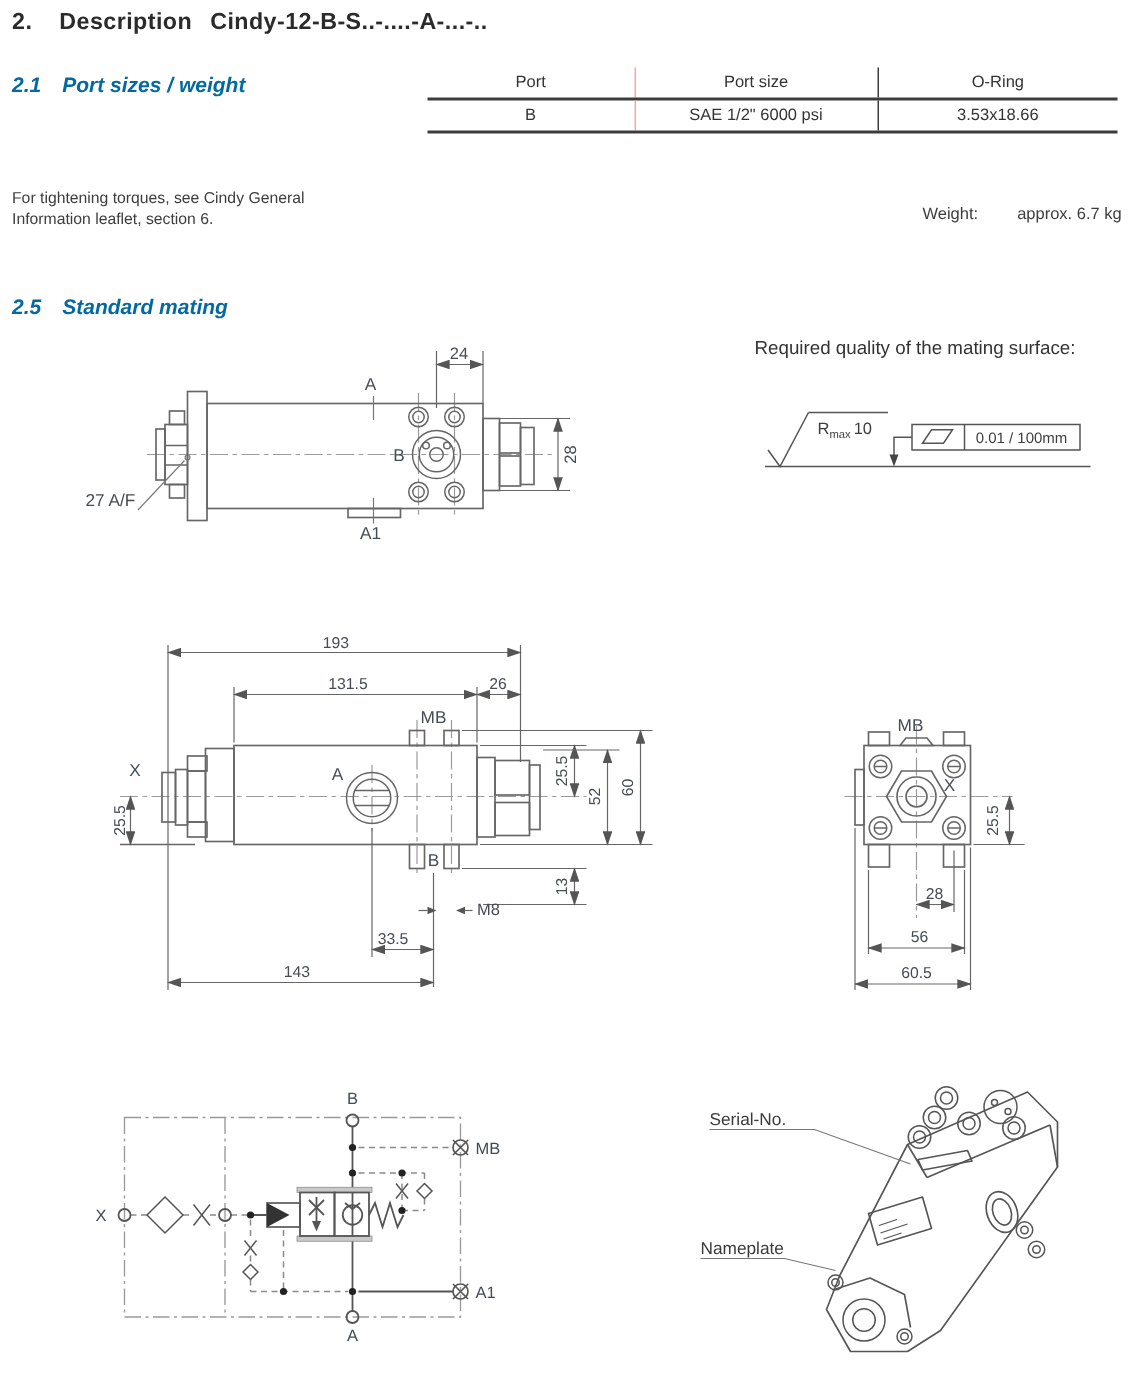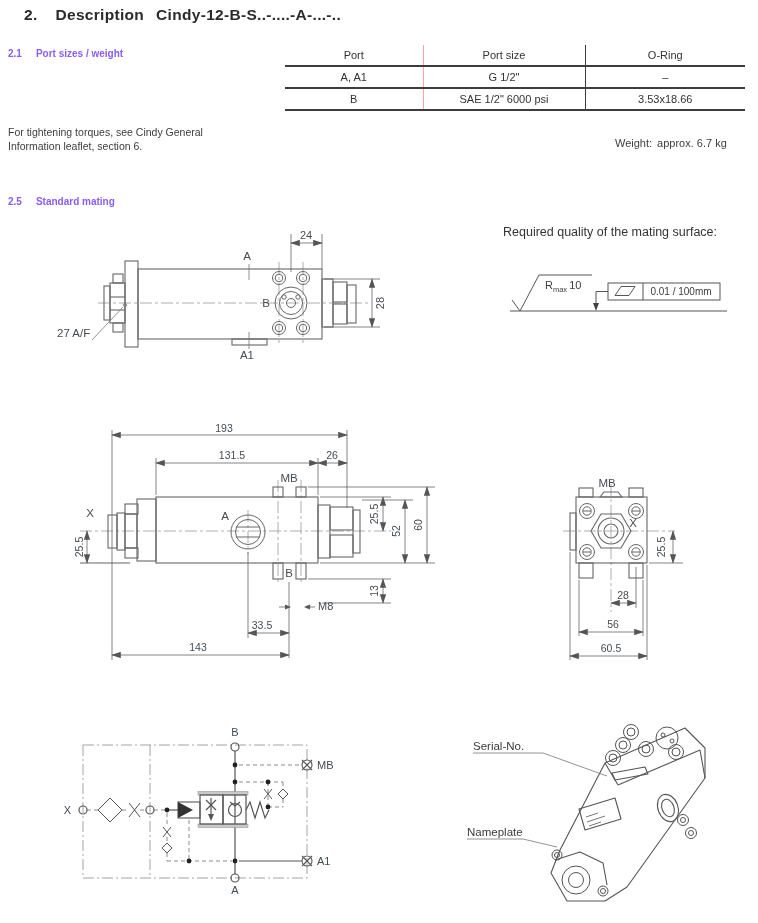--- a/index.html
+++ b/index.html
@@ -1,32 +1,32 @@
 <!DOCTYPE html>
 <html><head>
 <meta charset="utf-8">
 <style>
   html,body{margin:0;padding:0;background:#ffffff;}
   .page{position:relative;width:758px;height:923px;background:#ffffff;overflow:hidden;
         font-family:"Liberation Sans", sans-serif;color:#333;}
   .abs{position:absolute;}
-  .title{left:8px;top:6px;font-size:15.5px;font-weight:bold;color:#2b2b2b;letter-spacing:.3px;margin-left:16px;}
+  .title{left:8px;top:6px;font-size:15.5px;font-weight:bold;color:#2b2b2b;letter-spacing:.3px;}
   .title .num{margin-right:18px;}
   .title .word{margin-right:12px;}
-  .h2{font-size:10px;font-weight:bold;color:#8b5cf6;}
+  .h2{font-size:14px;font-weight:bold;color:#0369a1;font-style:italic;}
   .h2 .num{margin-right:14px;}
   table.ports{left:285px;top:45px;position:absolute;border-collapse:collapse;font-size:11px;color:#333;table-layout:fixed;}
   table.ports th, table.ports td{font-weight:normal;text-align:center;padding:0;height:20px;}
   table.ports col.c1{width:138px;} table.ports col.c2{width:162px;} table.ports col.c3{width:160px;}
   table.ports th{border-bottom:2px solid #3c3c3c;}
   table.ports tr.mid td{border-bottom:2px solid #3c3c3c;}
   table.ports th:nth-child(1), table.ports td:nth-child(1){border-right:1px solid #fca5a5;}
   table.ports th:nth-child(2), table.ports td:nth-child(2){border-right:1px solid #3c3c3c;margin-top:41px;}
   .note{left:8px;top:125px;font-size:10.5px;line-height:1.35;color:#3d3d3d;}
-  .weight{left:615px;top:137px;font-size:11px;color:#3d3d3d;display:flex;gap:5px;}
+  .weight{left:615px;top:137px;font-size:11px;color:#3d3d3d;display:flex;gap:26px;}
   svg{display:block;}
   svg text{font-family:"Liberation Sans", sans-serif;}
 </style>
 </head>
 <body>
 
 <div class="page">
 
   <div class="abs title">
     <span class="num">2.</span><span class="word">Description</span><span>Cindy-12-B-S..-....-A-...-..</span>
@@ -43,25 +43,20 @@
         <col class="c3">
       </colgroup>
     <thead>
       <tr>
         <th>Port</th>
         <th>Port size</th>
         <th>O-Ring</th>
       </tr>
     </thead>
     <tbody>
-      <tr class="mid">
-        <td>A, A1</td>
-        <td>G 1/2"</td>
-        <td>–</td>
-      </tr>
       <tr class="mid">
         <td>B</td>
         <td>SAE 1/2" 6000 psi</td>
         <td>3.53x18.66</td>
       </tr>
     </tbody>
   </table>
 
   <div class="abs note">
     <div>For tightening torques, see Cindy General</div>

